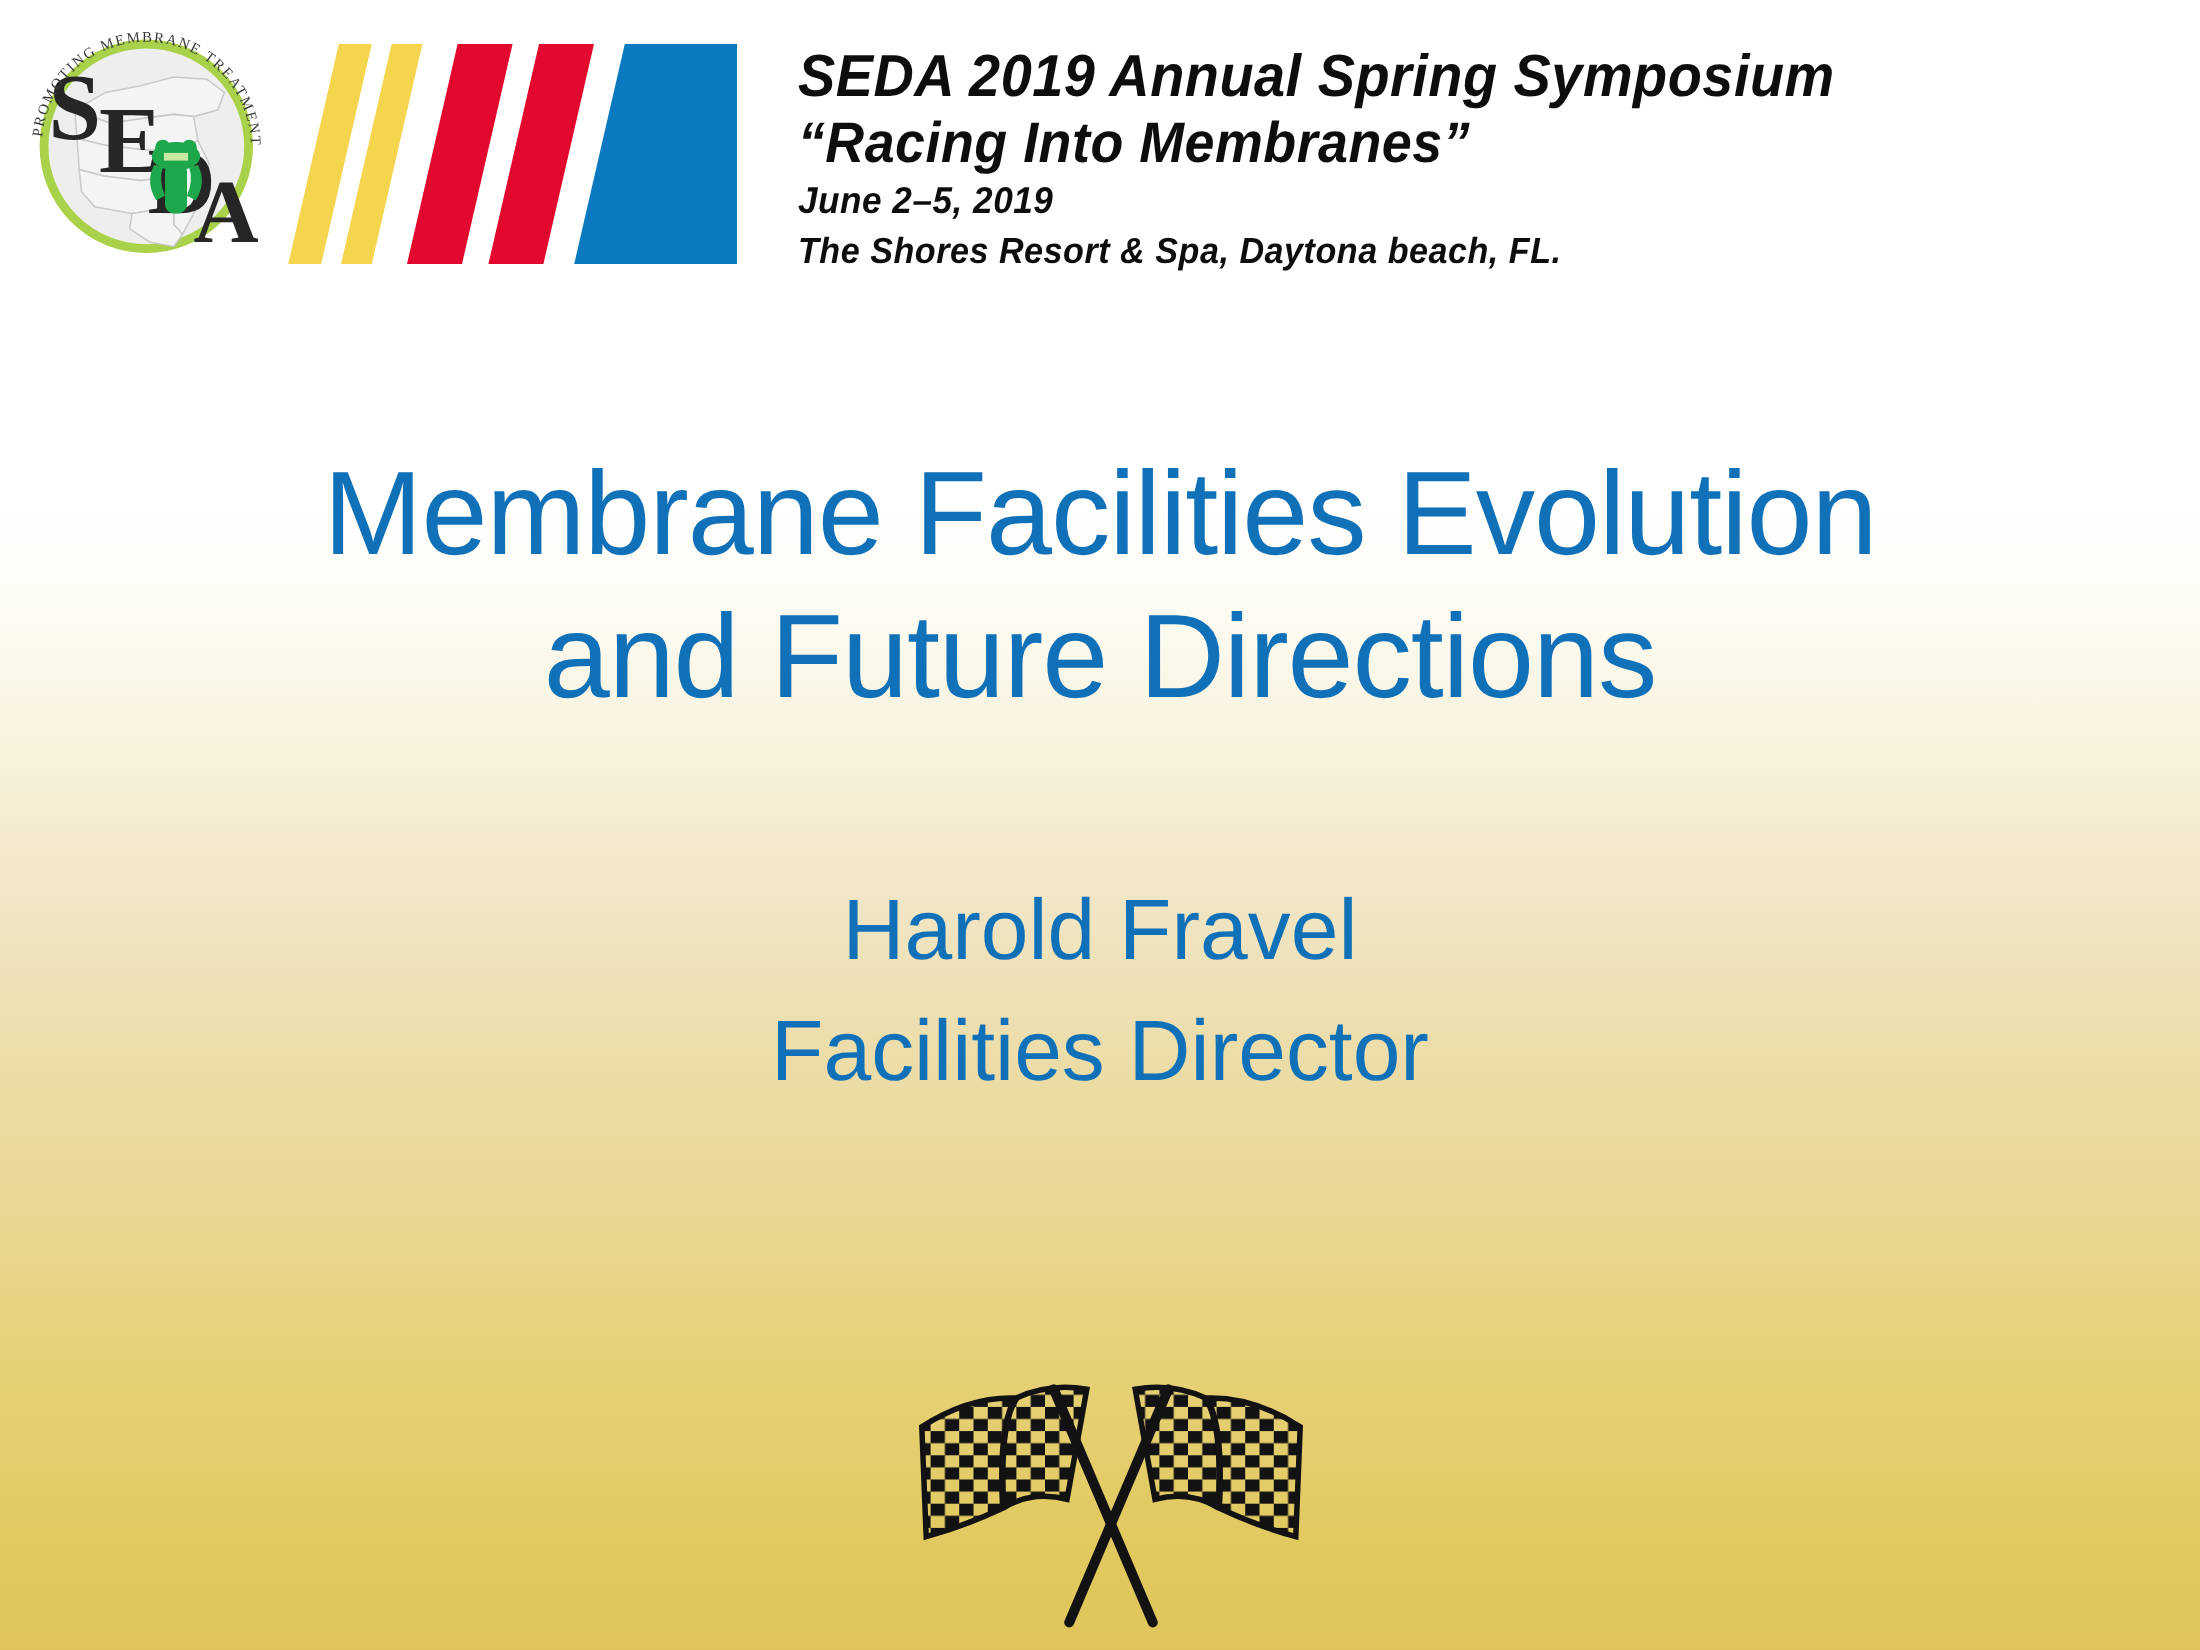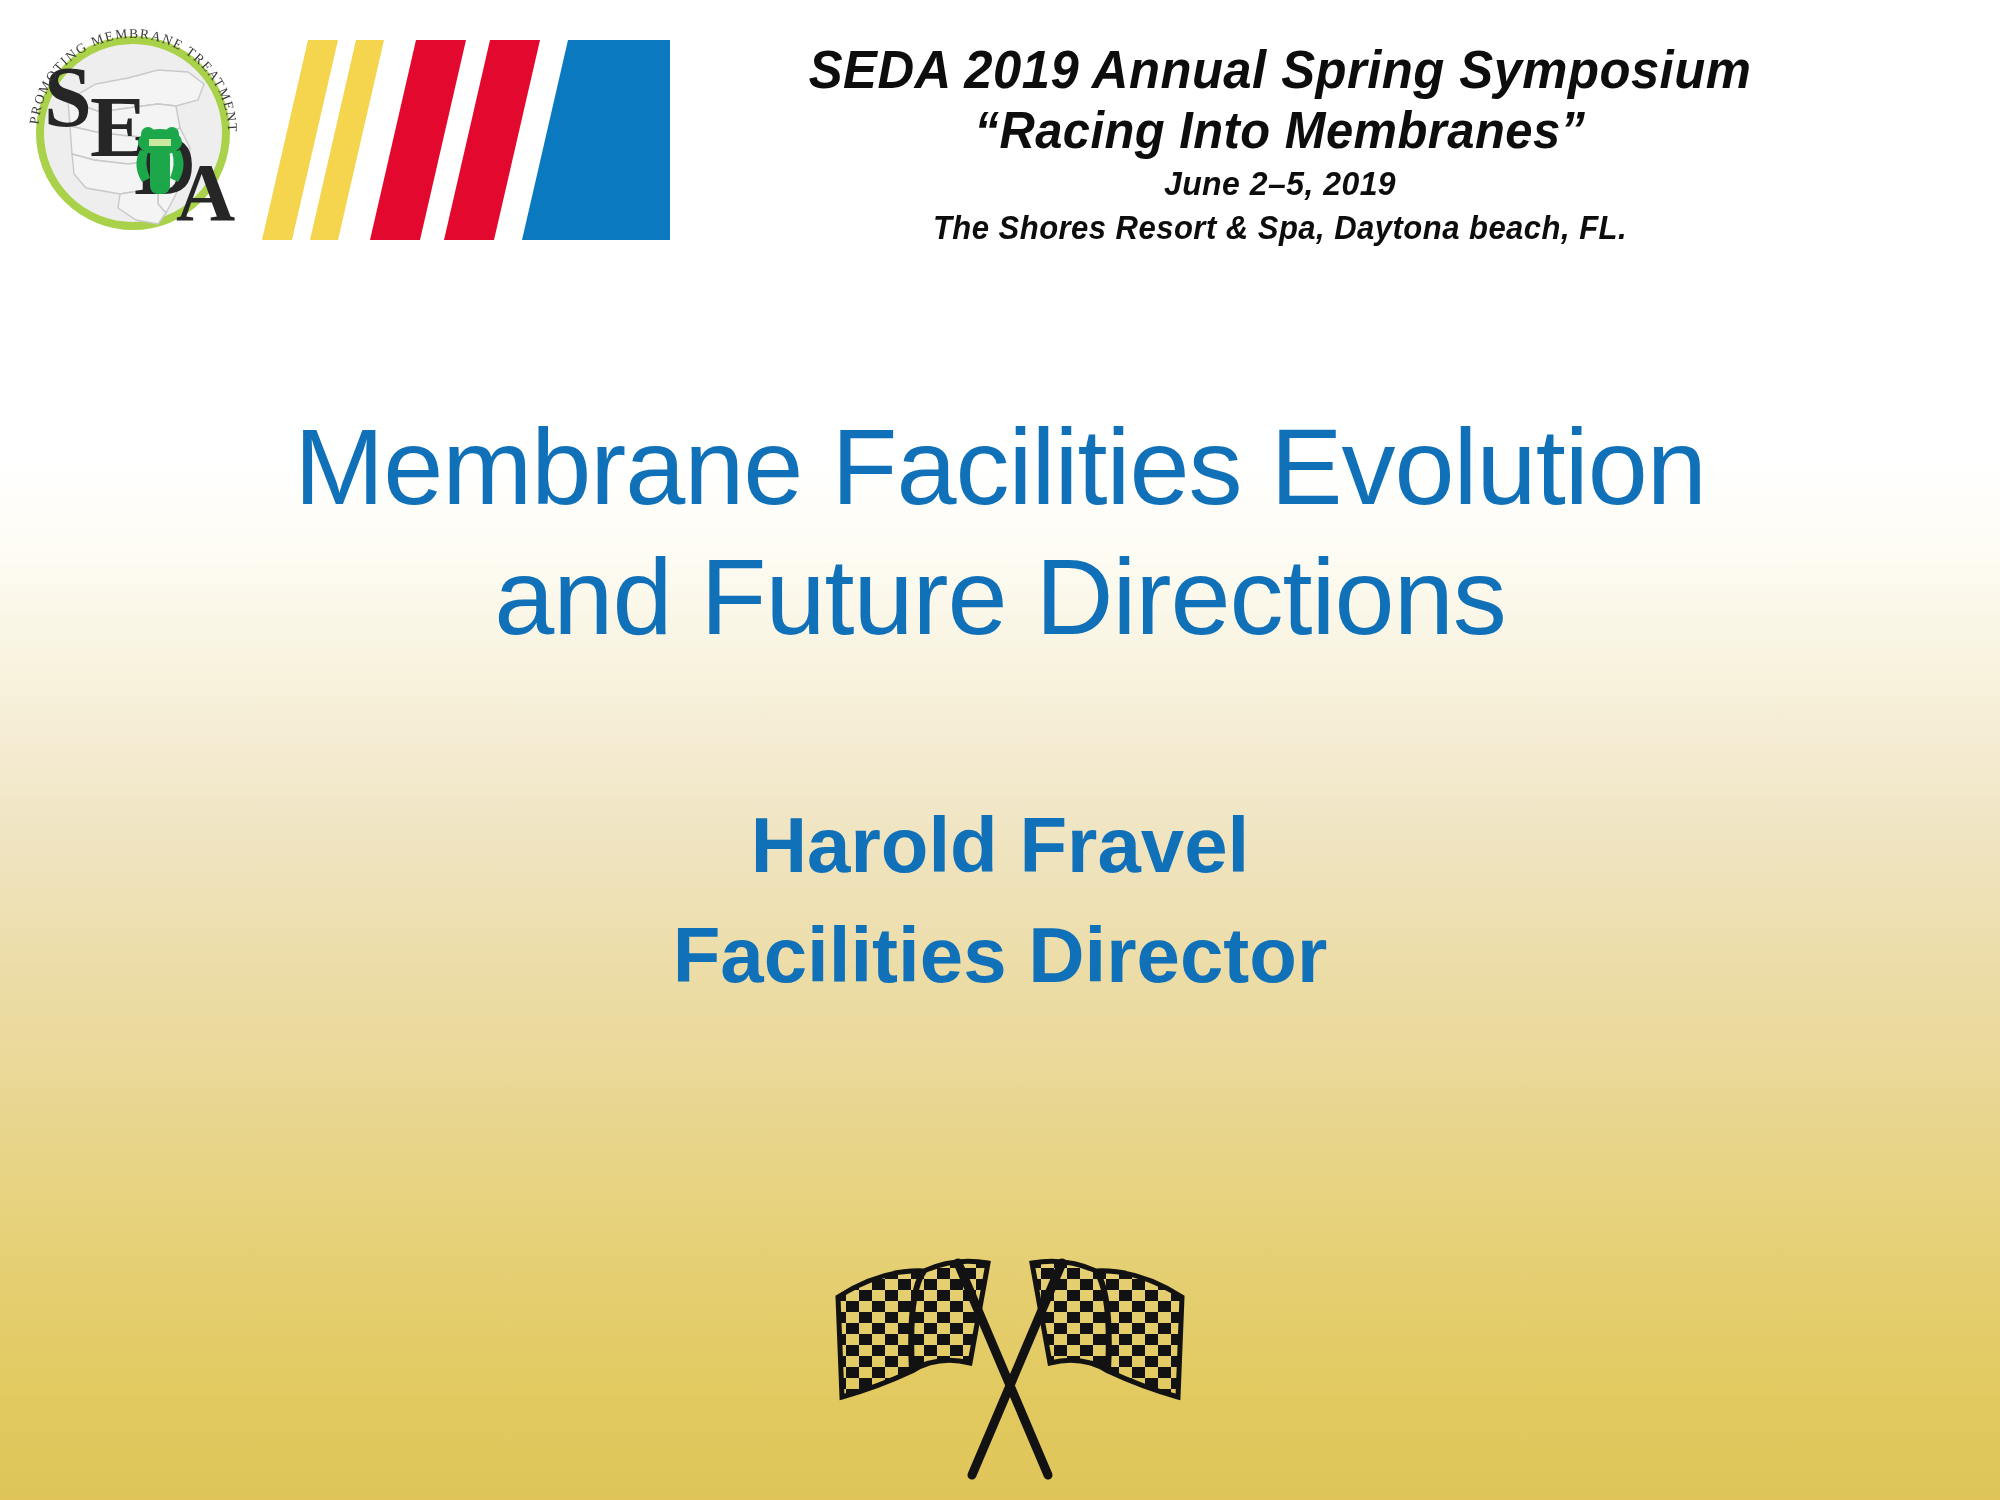--- a/index.html
+++ b/index.html
@@ -53,21 +53,21 @@
     width: 420px;
     height: 200px;
   }
 
   
   .symposium {
     position: absolute;
     left: 690px;
     top: 38px;
     width: 1180px;
-    text-align: center;
+    text-align: left;
     color: #0d0d0d;
     font-family: "Liberation Sans", sans-serif;
   }
   .sym-line {
     font-weight: bold;
     font-style: italic;
     letter-spacing: 0.5px;
     white-space: nowrap;
     transform: scaleX(0.94);
     transform-origin: center;
@@ -96,21 +96,21 @@
   
   .presenter {
     position: absolute;
     left: 100px;
     top: 790px;
     width: 1800px;
     text-align: center;
     color: #1070b8;
     font-size: 78px;
     line-height: 110px;
-    font-weight: bold;
+    font-weight: normal;
   }
   .presenter-line { display: block; }
 
   
   .flags {
     position: absolute;
     left: 820px;
     top: 1235px;
     width: 380px;
     height: 265px;

